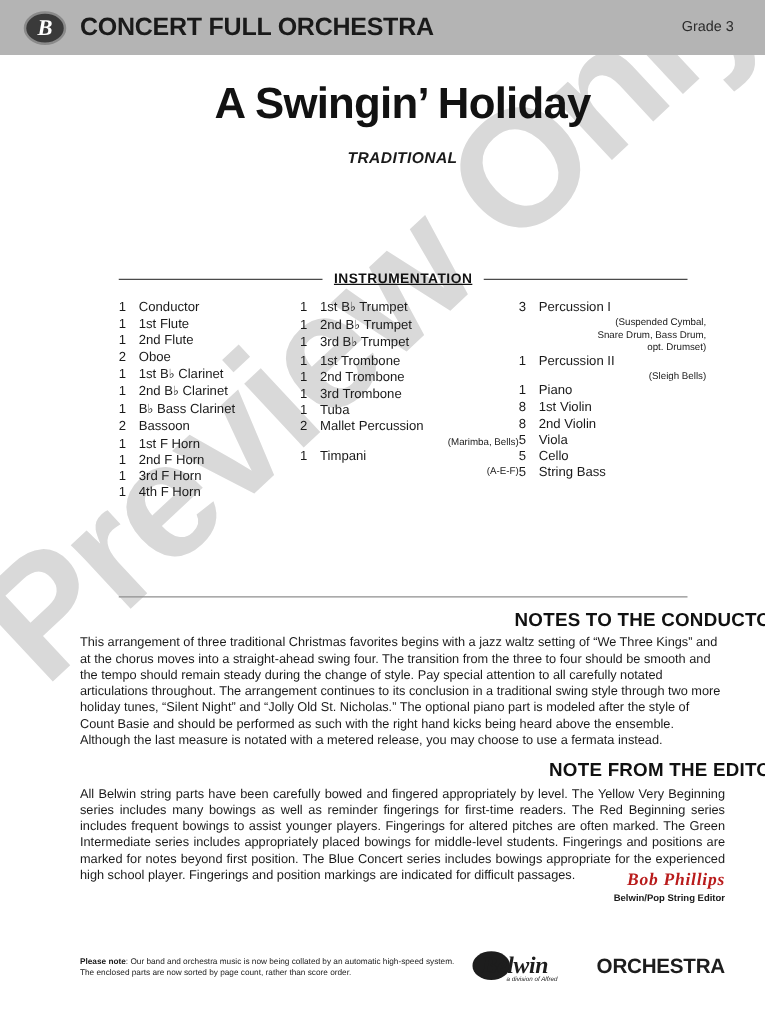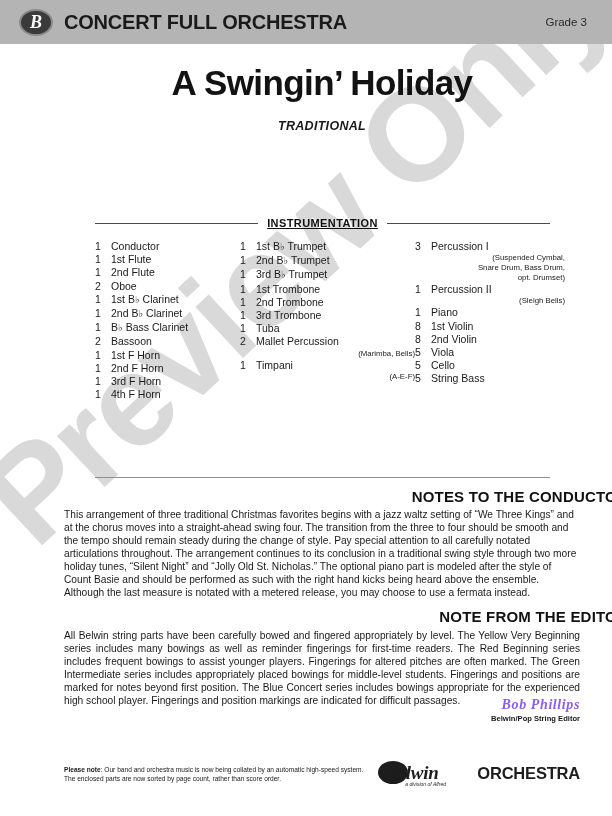--- a/index.html
+++ b/index.html
@@ -243,21 +243,21 @@
     right: 48px;
     top: 697px;
     text-align: right;
   }
   #sign-name {
     font-family: "Liberation Serif", serif;
     font-style: italic;
     font-weight: bold;
     font-size: 14px;
     letter-spacing: 0.6px;
-    color: #8b5cf6;
+    color: #b91c1c;
   }
   #sign-role {
     margin-top: 1px;
     font-size: 7.6px;
     font-weight: bold;
     color: #1a1a1a;
   }
 
   
   #footer-note {

